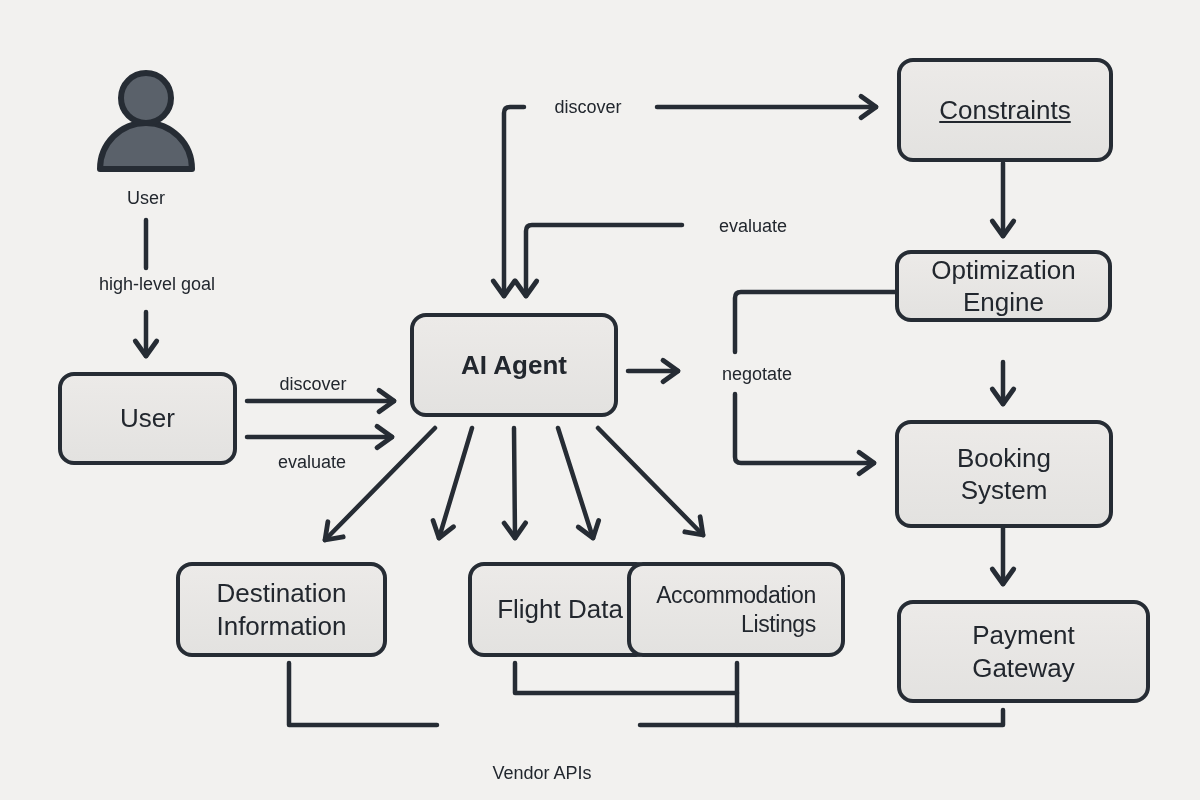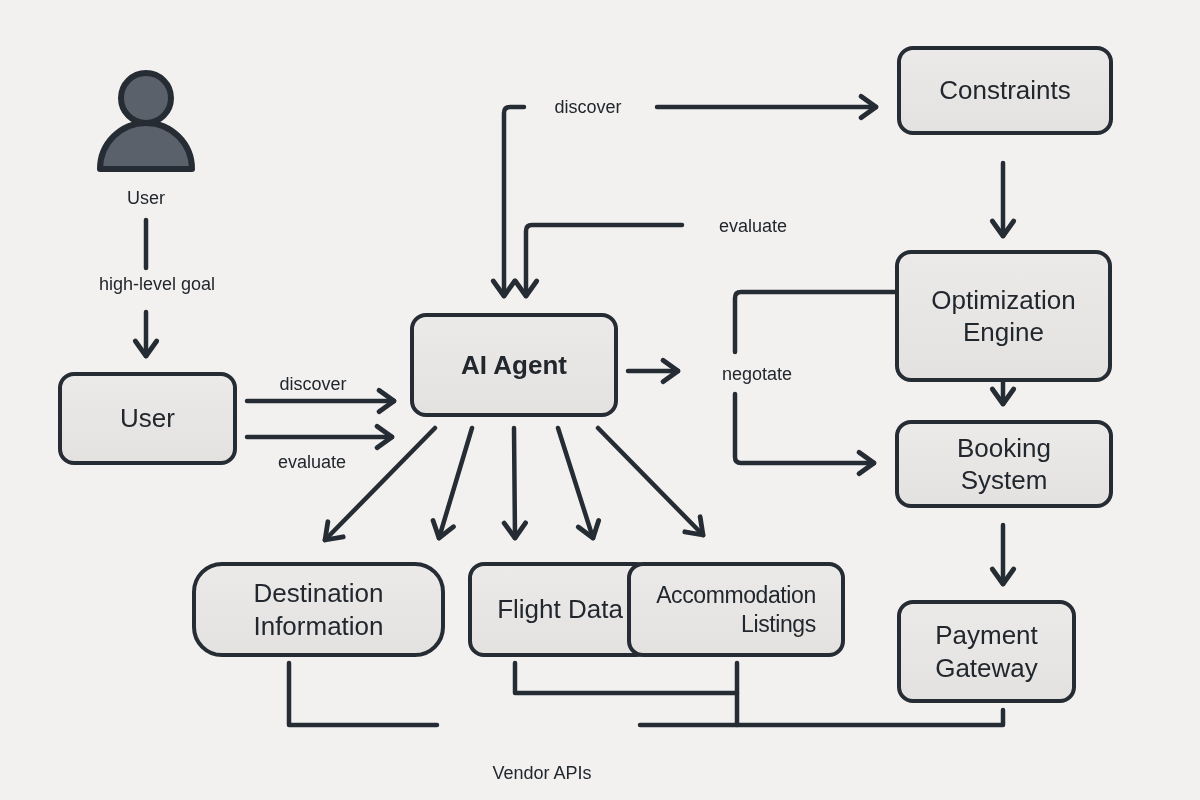--- a/index.html
+++ b/index.html
@@ -101,40 +101,40 @@
   </svg>
 
   <div class="node" style="left:58px;top:372px;width:179px;height:93px;">
     <div class="label">User</div>
   </div>
 
   <div class="node" style="left:410px;top:313px;width:208px;height:104px;font-weight:bold;">
     <div class="label">AI Agent</div>
   </div>
 
-  <div class="node" style="left:897px;top:46px;width:216px;height:89px;">
+  <div class="node" style="left:897px;top:58px;width:216px;height:104px;text-decoration:underline;">
     <div class="label">Constraints</div>
   </div>
 
-  <div class="node" style="left:895px;top:250px;width:217px;height:132px;">
+  <div class="node" style="left:895px;top:250px;width:217px;height:72px;">
     <div class="label">Optimization
 Engine</div>
   </div>
 
-  <div class="node" style="left:895px;top:420px;width:218px;height:88px;">
+  <div class="node" style="left:895px;top:420px;width:218px;height:108px;">
     <div class="label">Booking
 System</div>
   </div>
 
-  <div class="node" style="left:897px;top:600px;width:179px;height:103px;">
+  <div class="node" style="left:897px;top:600px;width:253px;height:103px;">
     <div class="label">Payment
 Gateway</div>
   </div>
 
-  <div class="node" style="left:192px;top:562px;width:253px;height:95px;border-radius:30px;">
+  <div class="node" style="left:176px;top:562px;width:211px;height:95px;">
     <div class="label">Destination
 Information</div>
   </div>
 
   <div class="node" style="left:424px;top:562px;width:184px;height:95px;margin-left:44px;">
     <div class="label">Flight Data</div>
   </div>
 
   <div class="node" style="left:627px;top:562px;width:218px;height:95px;">
     <div class="label condensed">Accommodation

